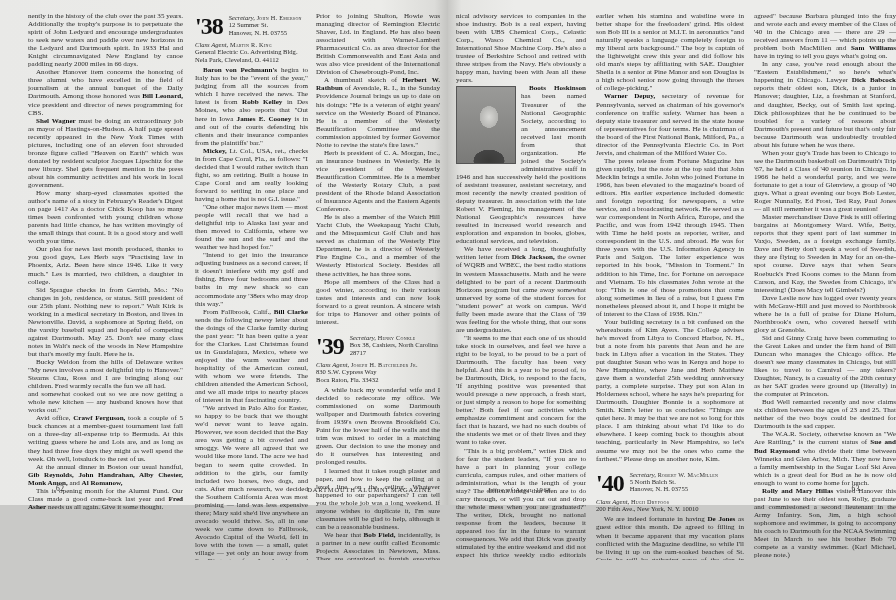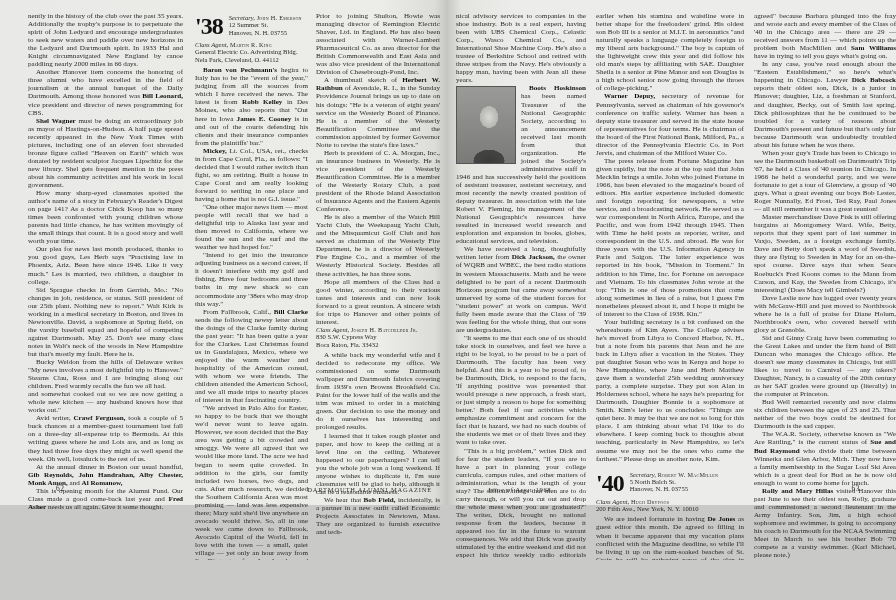--- a/index.html
+++ b/index.html
@@ -72,21 +72,21 @@
 
     <div class="col c1">
       <p class="noindent">nently in the history of the club over the past 35 years. Additionally the trophy's purpose is to perpetuate the spirit of John Ledyard and encourage undergraduates to seek new waters and paddle over new horizons in the Ledyard and Dartmouth spirit. In 1933 Hal and Knight circumnavigated New England by canoe paddling nearly 2000 miles in 66 days.</p>
       <p><span>Another Hanover item concerns the honoring of three alumni who have excelled in the field of journalism at the annual banquet of the Daily Dartmouth. Among those honored was </span><b>Bill Leonard,</b><span> vice president and director of news programming for CBS.</span></p>
       <p><b>Shel Wagner</b><span> must be doing an extraordinary job as mayor of Hastings-on-Hudson. A half page spread recently appeared in the New York Times with pictures, including one of an eleven foot shrouded bronze figure called "Heaven on Earth" which was donated by resident sculptor Jacques Lipschitz for the new library. Shel gets frequent mention in the press about his community activities and his work in local government.</span></p>
       <p>How many sharp-eyed classmates spotted the author's name of a story in February's Reader's Digest on page 141? As a doctor Chick Koop has so many times been confronted with young children whose parents had little chance, he has written movingly of the small things that count. It is a good story and well worth your time.</p>
       <p>Our plea for news last month produced, thanks to you good guys, Les Herb says "Practising law in Phoenix, Ariz. Been here since 1946. Like it very much." Les is married, two children, a daughter in college.</p>
       <p>Sid Sprague checks in from Gerrish, Mo.: "No changes in job, residence, or status. Still president of our 25th plant. Nothing new to report." Walt Kirk is working in a medical secretary in Boston, and lives in Newtonville. David, a sophomore at Spring field, on the varsity baseball squad and hopeful of competing against Dartmouth. May 25. Don't see many class notes in Walt's neck of the woods in New Hampshire but that's mostly my fault. Here he is.</p>
       <p>Bucky Weldon from the hills of Delaware writes "My news involves a most delightful trip to Hanover." Stearns Clau, Ross and I are bringing along our children. Fred warmly recalls the fun we all had.</p>
       <p class="noindent">and somewhat cooked out so we are now getting a whole new kitchen — any husband knows how that works out."</p>
-      <p><span>Avid writer, </span><b>Crawf Ferguson,</b><span> took a couple of 5 buck chances at a member-guest tournament last fall on a three-day all-expense trip to Bermuda. At this writing guess where he and Lois are, and as long as they had three free days they might as well spend the week. Oh well, lotsaluck to the rest of us.</span></p>
+      <p><span>Avid office, </span><b>Crawf Ferguson,</b><span> took a couple of 5 buck chances at a member-guest tournament last fall on a three-day all-expense trip to Bermuda. At this writing guess where he and Lois are, and as long as they had three free days they might as well spend the week. Oh well, lotsaluck to the rest of us.</span></p>
       <p><span>At the annual dinner in Boston our usual handful, </span><b>Gib Reynolds, John Handrahan, Alby Chester, Monk Amon,</b><span> and </span><b>Al Romanow,</b></p>
       <p><span>This is opening month for the Alumni Fund. Our Class made a good come-back last year and </span><b>Fred Asher</b><span> needs us all again. Give it some thought.</span></p>
     </div>
 
     <div class="col c2">
       <div class="classhead">
         <div class="classyear">'38</div>
         <div class="secblock">
           <div><i>Secretary,</i> <span class="sc">John H. Emerson</span></div>
           <div>12 Summer St.</div>
@@ -106,20 +106,28 @@
       <p>"We arrived in Palo Alto for Easter, so happy to be back that we thought we'd never want to leave again. However, we soon decided that the Bay area was getting a bit crowded and smoggy. We were all agreed that we would like more land. The acre we had began to seem quite crowded. In addition to the girls, our family included two horses, two dogs, and cats. After much research, we decided the Southern California Area was most promising — land was less expensive there; Mary said she'd live anywhere an avocado would thrive. So, all in one week we came down to Fallbrook, Avocado Capital of the World, fell in love with the town — a small, quiet village — yet only an hour away from San Diego, two from Los Angeles, and one-half hour away from the new small boat harbor at Oceanside. We bought an eight-acre avocado grove, complete with a 50-year-old farmhouse with lots of charm and no central heating. We're five minutes from the Fallbrook Riders' Club field for the girls and their horses." — Sounds pretty ideal when the ground here in Hanover is covered with wet, unappealing snow.</p>
 
     </div>
 
     <div class="col c3">
       <p class="noindent">Prior to joining Shulton, Howie was managing director of Remington Electric Shaver, Ltd. in England. He has also been associated with Warner-Lambert Pharmaceutical Co. as area director for the British Commonwealth and East Asia and was also vice president of the International Division of Chesebrough-Pond, Inc.</p>
       <p><span>A thumbnail sketch of </span><b>Herbert W. Rathbun</b><span> of Avendale, R. I., in the Sunday Providence Journal brings us up to date on his doings: "He is a veteran of eight years' service on the Westerly Board of Finance. He is a member of the Westerly Beautification Committee and the commission appointed by former Governor Notte to revise the state's fire laws."</span></p>
       <p>Herb is president of C. A. Morgan, Inc., an insurance business in Westerly. He is vice president of the Westerly Beautification Committee. He is a member of the Westerly Rotary Club, a past president of the Rhode Island Association of Insurance Agents and the Eastern Agents Conference.</p>
       <p>He is also a member of the Watch Hill Yacht Club, the Weekapaug Yacht Club, and the Misquamicut Golf Club and has served as chairman of the Westerly Fire Department, he is a director of Westerly Fire Engine Co., and a member of the Westerly Historical Society. Besides all these activities, he has three sons.</p>
       <p>Hope all members of the Class had a good winter, according to their various tastes and interests and can now look forward to a great reunion. A sincere wish for trips to Hanover and other points of interest.</p>
+      <div class="classhead" style="margin-top:8px">
+        <div class="classyear">'39</div>
+        <div class="secblock">
+          <div><i>Secretary,</i> <span class="sc">Henry Conkle</span></div>
+          <div>Box 38, Cashiers, North Carolina</div>
+          <div>28717</div>
+        </div>
+      </div>
       <div class="agent">
         <div><i>Class Agent,</i> <span class="sc">Joseph H. Batchelder Jr.</span></div>
         <div>830 S.W. Cypress Way</div>
         <div>Boca Raton, Fla. 33432</div>
       </div>
       <p>A while back my wonderful wife and I decided to redecorate my office. We commissioned on some Dartmouth wallpaper and Dartmouth fabrics covering from 1939's own Browns Brookfield Co. Paint for the lower half of the walls and the trim was mixed to order in a matching green. Our decision to use the money and do it ourselves has interesting and prolonged results.</p>
       <p>I learned that it takes rough plaster and paper, and how to keep the ceiling at a level line on the ceiling. Whatever happened to our paperhangers? I can tell you the whole job was a long weekend. If anyone wishes to duplicate it, I'm sure classmates will be glad to help, although it can be a reasonable business.</p>
       <p><span>We hear that </span><b>Bob Field,</b><span> incidentally, is a partner in a new outfit called Economic Projects Associates in Newtown, Mass. They are organized to furnish executive and tech-</span></p>
     </div>
 

